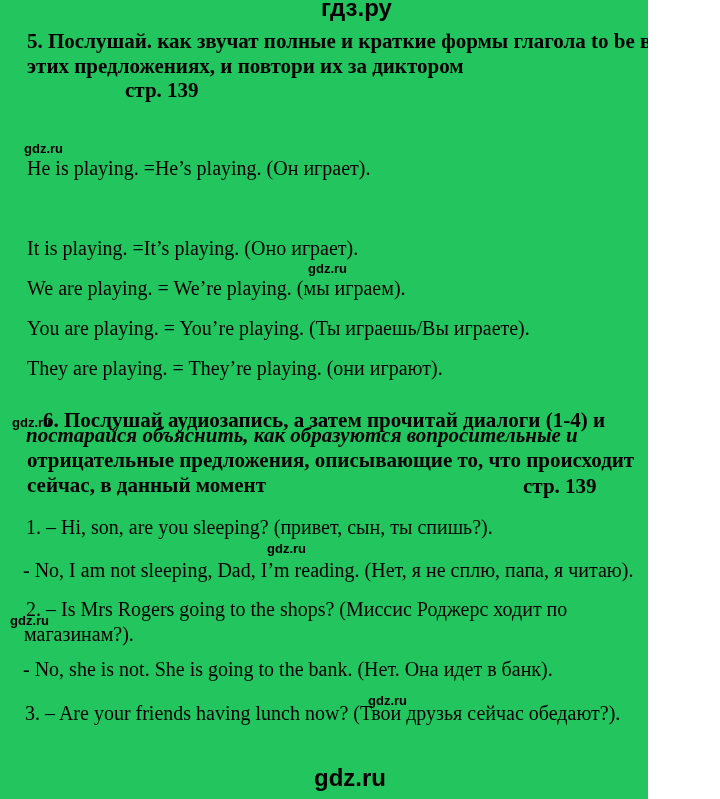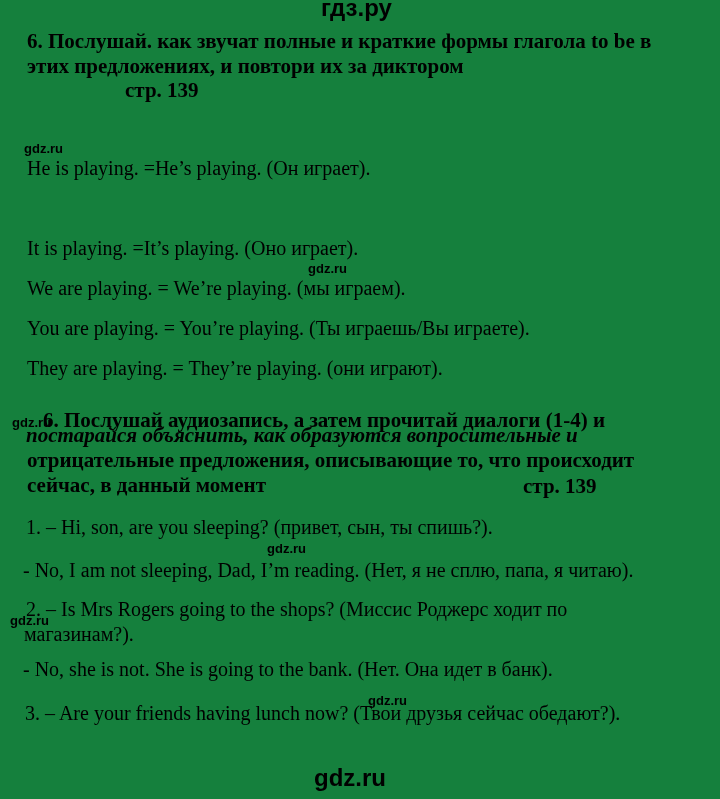--- a/index.html
+++ b/index.html
@@ -1,19 +1,19 @@
 <!DOCTYPE html>
 <html><head>
 <meta charset="utf-8">
 <style>
   html,body{margin:0;padding:0;background:#fff;}
   .page{
     position:relative;
-    width:720px;height:799px;
-    background:#15803d;
+    width:648px;height:799px;
+    background:#22c55e;
     overflow:hidden;
     color:#000;
   }
   .t{
     position:absolute;
     white-space:nowrap;
     color:#000;
   }
   
   .logo{font:bold 24px/1 "Liberation Sans", sans-serif;}
@@ -52,21 +52,21 @@
   .d4{left:23px;top:659px;}
   .d5{left:25px;top:703px;}
 </style>
 </head>
 <body>
 
 <div class="page">
 
   <div class="t logo logo-top">гдз.ру</div>
 
-  <div class="t h h5a">6. Послушай. как звучат полные и краткие формы глагола to be в</div>
+  <div class="t h h5a">5. Послушай. как звучат полные и краткие формы глагола to be в</div>
   <div class="t h h5b">этих предложениях, и повтори их за диктором</div>
   <div class="t h ref5">стр. 139</div>
 
   <div class="t wm wm1">gdz.ru</div>
   <div class="t s s1">He is playing. =He’s playing. (Он играет).</div>
   <div class="t s s3">It is playing. =It’s playing. (Оно играет).</div>
   <div class="t wm wm2">gdz.ru</div>
   <div class="t s s4">We are playing. = We’re playing. (мы играем).</div>
   <div class="t s s5">You are playing. = You’re playing. (Ты играешь/Вы играете).</div>
   <div class="t s s6">They are playing. = They’re playing. (они играют).</div>

